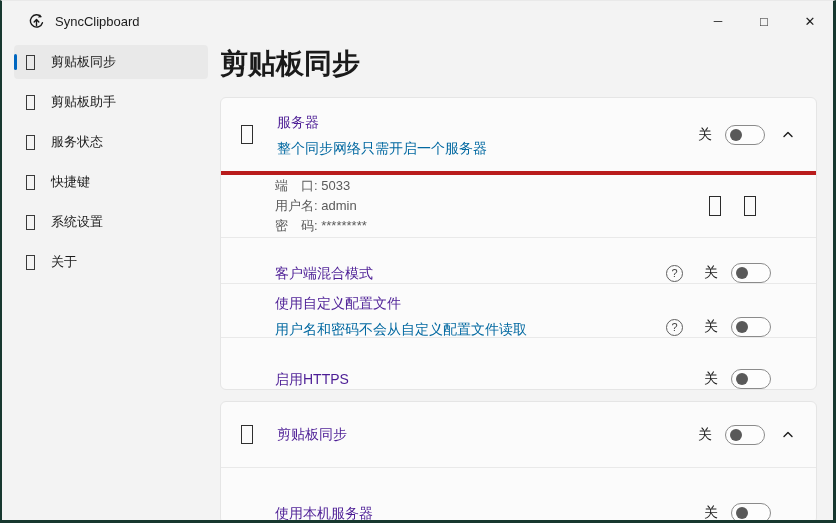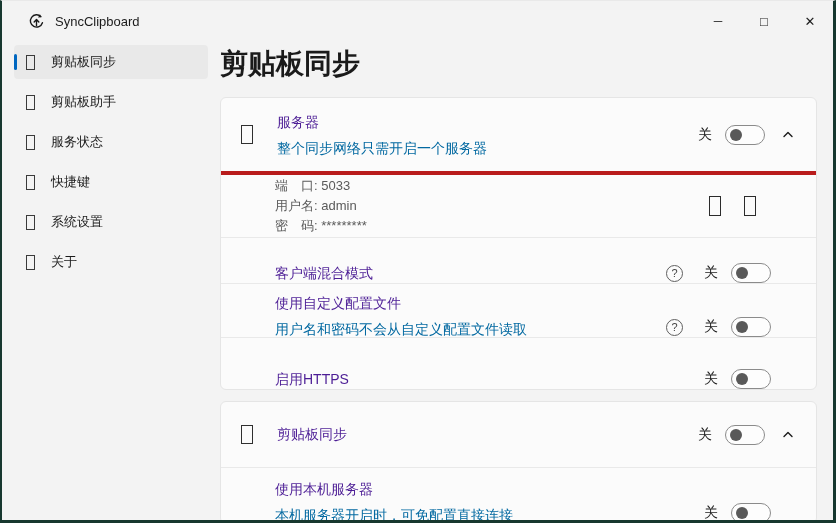--- a/index.html
+++ b/index.html
@@ -251,21 +251,20 @@
               <svg width="12" height="12" viewBox="0 0 12 12">
                   <path d="M2 7.5 L6 3.5 L10 7.5" fill="none" stroke="#1b1b1b" stroke-width="1.4" stroke-linecap="round" stroke-linejoin="round"></path>
                 </svg>
             </span>
           </div>
         </div>
 
         <div class="setting-row h55">
           <div class="titles">
             <div class="row-title">使用本机服务器</div>
-            <div class="row-sub">本机服务器开启时，可免配置直接连接</div>
           </div>
           <div class="controls">
             <span class="toggle-label">关</span>
             <div class="toggle">
                 <div class="knob"></div>
               </div>
           </div>
         </div>
       </div>
 

